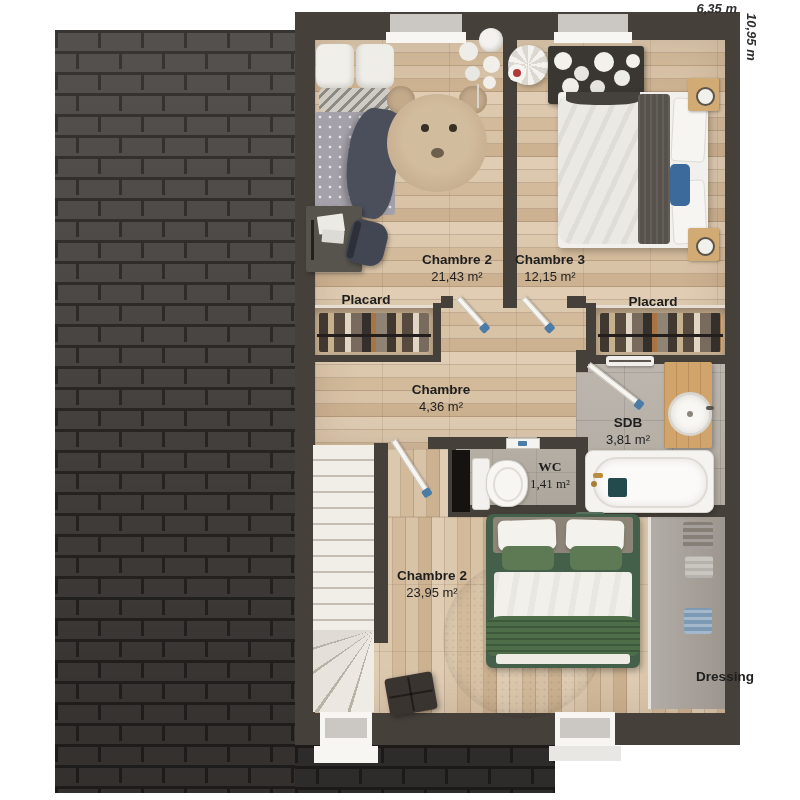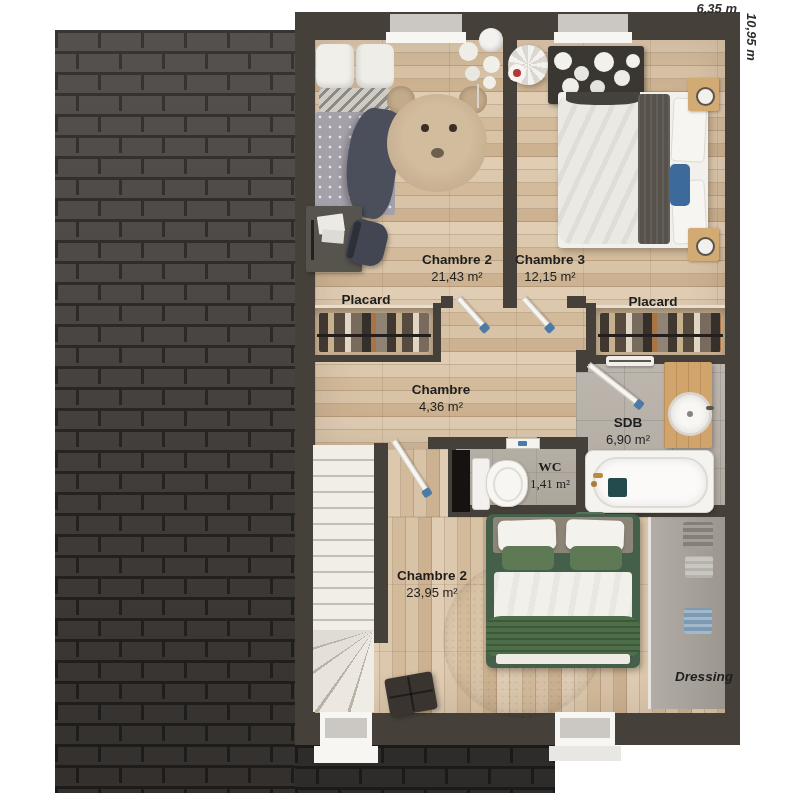--- a/index.html
+++ b/index.html
@@ -299,30 +299,30 @@
   </div>
   <div class="room-label" style="left:653px;top:294px;">
     <span class="nm">Placard</span>
   </div>
   <div class="room-label" style="left:441px;top:382px;">
     <span class="nm">Chambre</span>
     <span class="ar">4,36 m²</span>
   </div>
   <div class="room-label" style="left:628px;top:415px;">
     <span class="nm">SDB</span>
-    <span class="ar">6,90 m²</span>
+    <span class="ar">3,81 m²</span>
   </div>
   <div class="room-label" style="left:550px;top:459px;font-family:Liberation Serif, serif;">
     <span class="nm">WC</span>
     <span class="ar">1,41 m²</span>
   </div>
   <div class="room-label" style="left:432px;top:568px;">
     <span class="nm">Chambre 2</span>
     <span class="ar">23,95 m²</span>
   </div>
-  <div class="room-label" style="left:704px;top:669px;font-style:italic;">
+  <div class="room-label" style="left:725px;top:669px;">
     <span class="nm">Dressing</span>
   </div>
 
   <div class="dim" style="right:63px;top:1px;">6,35 m</div>
   <div class="dim" style="left:744px;top:13px;writing-mode:vertical-rl;">10,95 m</div>
 
 </div>
 
 </body></html>

